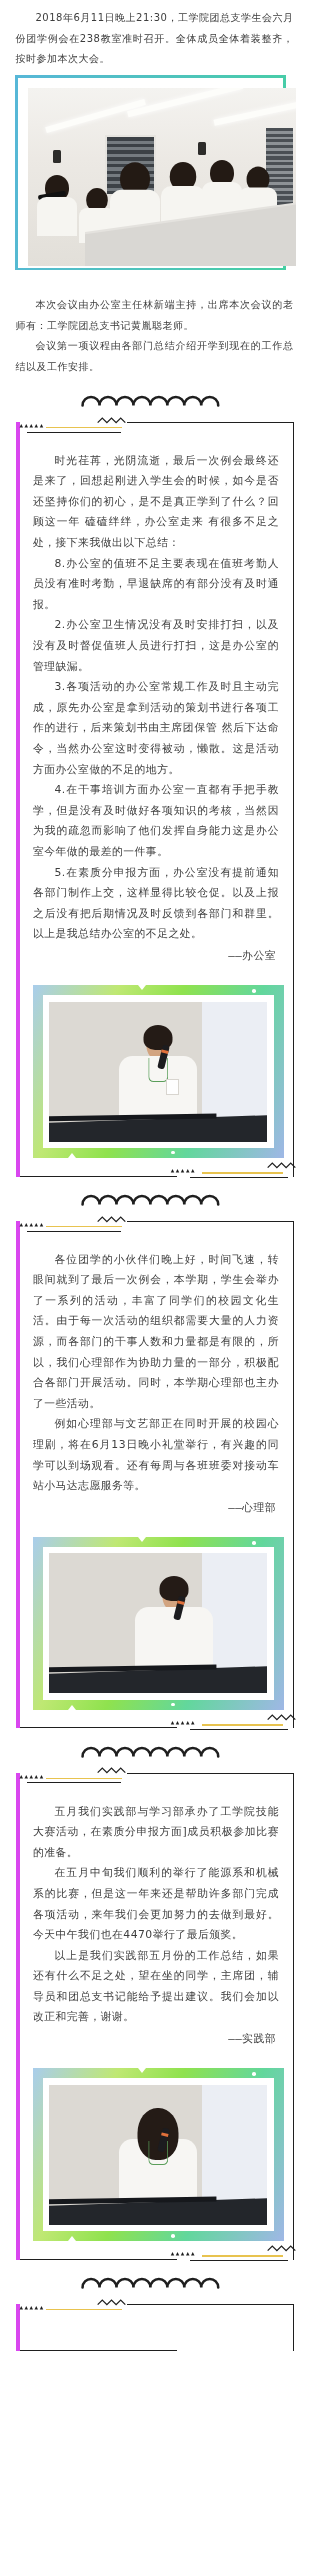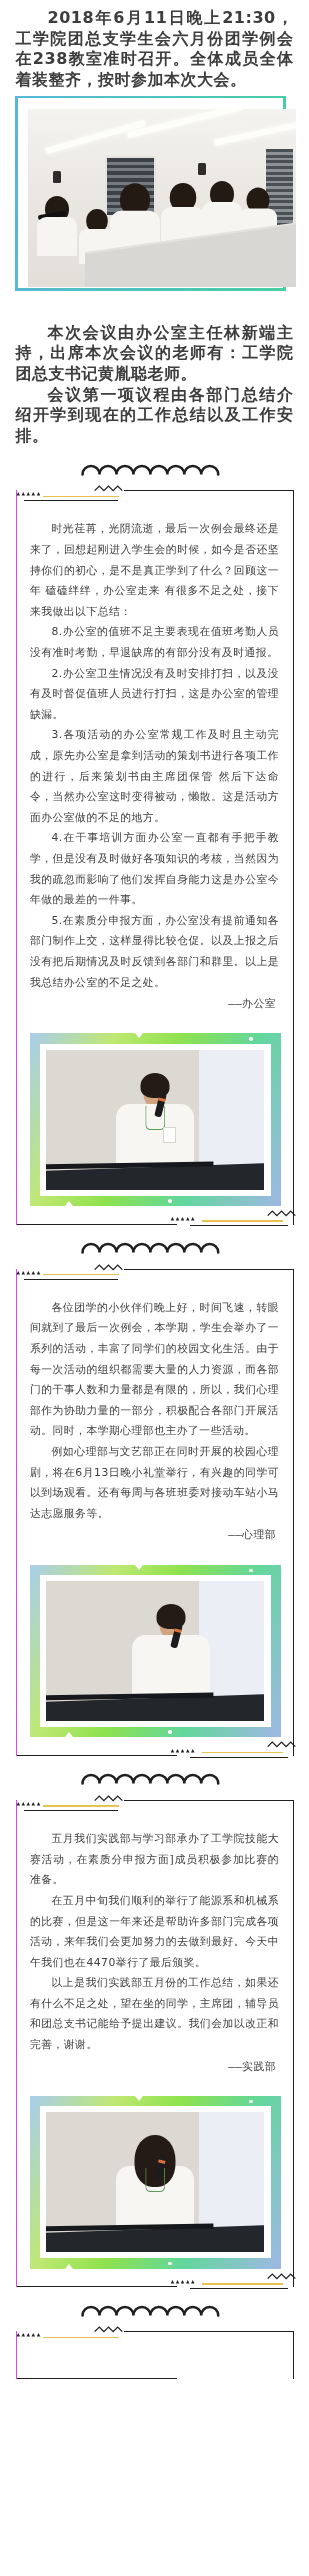--- a/index.html
+++ b/index.html
@@ -1,23 +1,23 @@
 <!DOCTYPE html>
 <html style="font-size:8.2px"><head>
 <meta charset="utf-8">
 <style>
   html,body{margin:0;padding:0;background:#ffffff;}
   body{width:309px;font-family:"DejaVu Sans","Liberation Sans",sans-serif;color:#3d3d3d;}
   main{position:relative;width:309px;overflow:hidden;}
 
   
-  .para{margin:0 15.5px;font-size:16px;line-height:20.6px;letter-spacing:0.5px;
-        text-align:justify;text-indent:2em;color:#3d3d3d;font-weight:bold;}
+  .para{margin:0 15.5px;font-size:10px;line-height:20.6px;letter-spacing:0.5px;
+        text-align:justify;text-indent:2em;color:#3d3d3d;}
   .intro{padding-top:8.2px;}
-  .lead{margin-top:27px;}
+  .lead{margin-top:20px;}
 
   
   .photo1-zone{position:relative;height:200px;margin-top:5.2px;}
   .teal-frame{position:absolute;left:15px;top:0;width:271px;height:195px;
               background:linear-gradient(100deg,#57b7d8,#46cfa2);}
   .teal-frame-inner{position:absolute;left:2.6px;top:2.6px;right:2.6px;bottom:2.6px;background:#fff;}
   .photo1{position:absolute;left:28px;top:13px;width:268px;height:178px;z-index:2;}
 
   
   .scene-classroom{position:relative;width:100%;height:100%;overflow:hidden;
@@ -43,21 +43,21 @@
   .capbrim{position:absolute;left:1px;top:17.5px;width:28px;height:5.2px;background:#111;
       border-radius:2.1px;transform:rotate(-10deg);}
   .desk{position:absolute;right:-5.2px;bottom:-14.4px;width:216px;height:62px;background:#d9d7d3;
       transform:skewY(-8deg);box-shadow:0 -2.1px 0 #e4e2de;}
 
   
   .scallop{display:flex;justify-content:center;padding:11.3px 0 7.2px 0;}
 
   
   .box{position:relative;margin:7.2px 15.5px 0 15.5px;
-       border-left:1px solid #d946ef;border-right:1px solid #1f1f1f;
+       border-left:4px solid #d946ef;border-right:1px solid #1f1f1f;
        padding:29px 13.4px 18.5px 13.4px;}
   .box::before{content:"";position:absolute;top:0;left:107px;right:0;height:1px;background:#1f1f1f;}
   .box::after{content:"";position:absolute;bottom:0;left:0;right:116px;height:1px;background:#1f1f1f;}
   .bp{margin:0;font-size:10.8px;line-height:20.6px;letter-spacing:0.5px;text-align:justify;
       text-indent:2em;color:#3d3d3d;}
   .sig{margin:1px 3.1px 0 0;font-size:10.8px;line-height:20.6px;letter-spacing:0.5px;text-align:right;color:#3d3d3d;font-family:Liberation Mono, monospace;}
 
   
   .deco-top{position:absolute;top:-6.2px;left:-1px;width:120px;height:18.5px;}
   .deco-bottom{position:absolute;bottom:-8.2px;right:-3.1px;width:130px;height:20.6px;}

